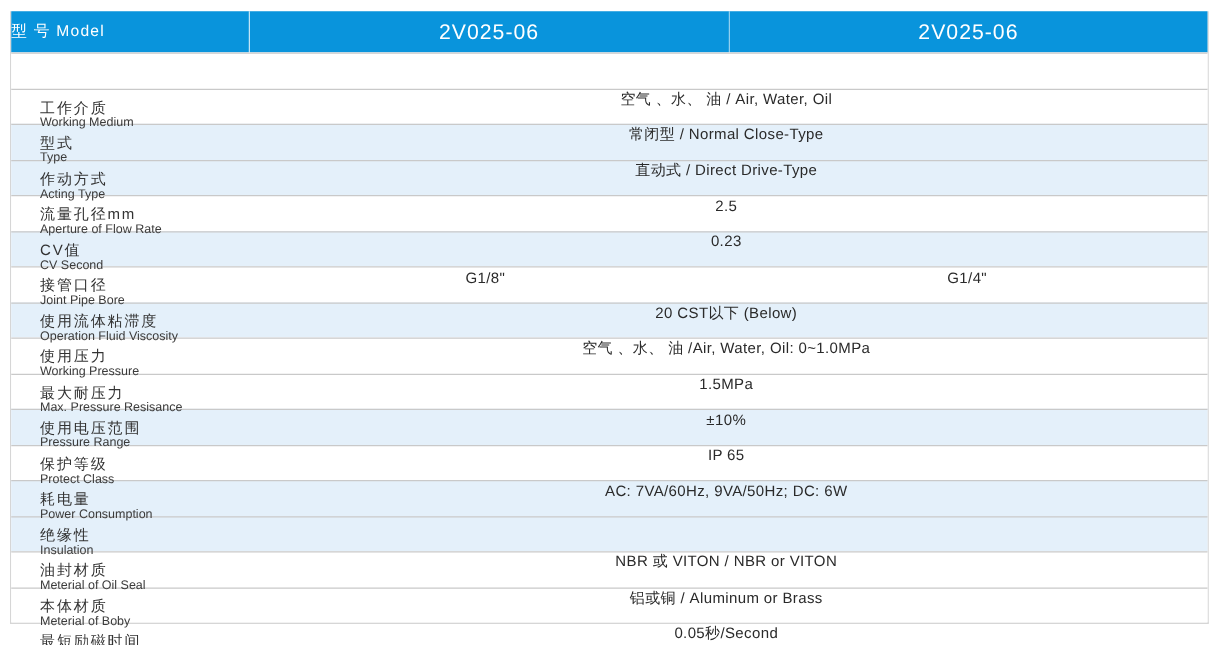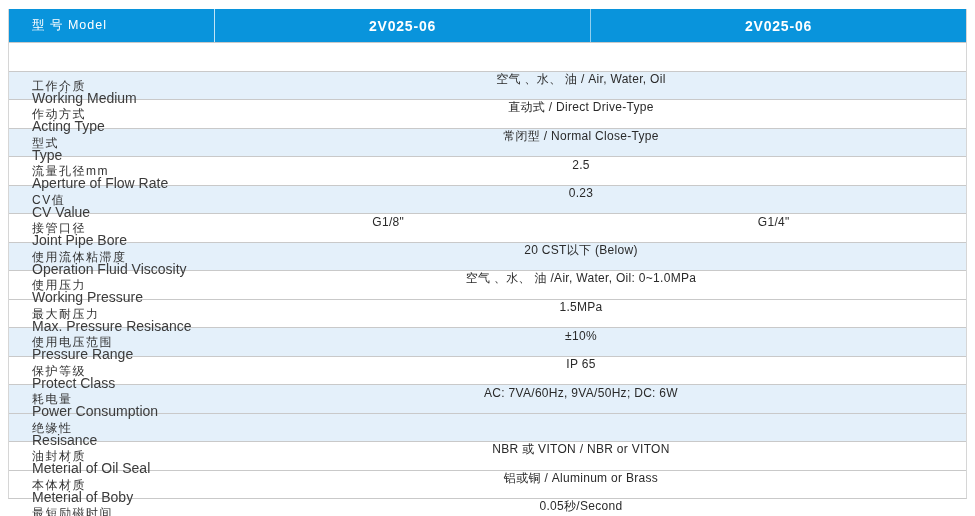--- a/index.html
+++ b/index.html
@@ -21,42 +21,40 @@
     border-bottom: 1px solid #c9c9c9;
     box-sizing: border-box;
   }
   .hdr-row {
     display: flex;
     height: 33px;
     background: #0994dc;
     color: #ffffff;
   }
   .hdr-label {
-    width: 206px;
+    width: 191px;
     flex: none;
     display: flex;
     align-items: center;
-    padding-left: 23px;
     box-sizing: border-box;
     border-right: 1px solid rgba(255,255,255,0.75);
     font-size: 12.5px;
     letter-spacing: 1px;
   }
   .hdr-vals {
     flex: 1;
     display: flex;
   }
   .hdr-col {
     flex: 1;
     display: flex;
     align-items: center;
     justify-content: center;
-    font-size: 14px;
+    font-size: 17px;
     letter-spacing: 0.8px;
-    font-weight: bold;
   }
   .hdr-col.first {
     border-right: 1px solid rgba(255,255,255,0.55);
   }
   .row {
     display: flex;
     height: 27.5px;
     background: #ffffff;
     border-top: 1px solid #c9c9c9;
   }
@@ -74,21 +72,21 @@
     margin-top: 48px;
   }
   .zh {
     font-size: 12px;
     line-height: 14px;
     letter-spacing: 1.5px;
     color: #333333;
     white-space: nowrap;
   }
   .en {
-    font-size: 14px;
+    font-size: 10px;
     line-height: 11px;
     color: #3b3b3b;
     white-space: nowrap;
   }
   .value-cell {
     flex: 1;
     display: flex;
     align-items: center;
     justify-content: center;
     font-size: 12px;
@@ -120,48 +118,48 @@
   </div>
 
   <div class="row">
     <div class="label-cell">
       <div class="zh">工作介质</div>
       <div class="en">Working Medium</div>
     </div>
     <div class="value-cell">空气 、水、 油 / Air, Water, Oil</div>
   </div>
 
+  <div class="row">
+    <div class="label-cell">
+      <div class="zh">型式</div>
+      <div class="en">Type</div>
+    </div>
+    <div class="value-cell">常闭型 / Normal Close-Type</div>
+  </div>
+
   <div class="row alt">
     <div class="label-cell">
       <div class="zh">作动方式</div>
       <div class="en">Acting Type</div>
     </div>
     <div class="value-cell">直动式 / Direct Drive-Type</div>
   </div>
 
-  <div class="row">
-    <div class="label-cell">
-      <div class="zh">型式</div>
-      <div class="en">Type</div>
-    </div>
-    <div class="value-cell">常闭型 / Normal Close-Type</div>
-  </div>
-
   <div class="row alt">
     <div class="label-cell">
       <div class="zh">流量孔径mm</div>
       <div class="en">Aperture of Flow Rate</div>
     </div>
     <div class="value-cell">2.5</div>
   </div>
 
   <div class="row">
     <div class="label-cell">
       <div class="zh">CV值</div>
-      <div class="en">CV Value</div>
+      <div class="en">CV Second</div>
     </div>
     <div class="value-cell">0.23</div>
   </div>
 
   <div class="row alt">
     <div class="label-cell">
       <div class="zh">接管口径</div>
       <div class="en">Joint Pipe Bore</div>
     </div>
     <div class="value-cell split">
@@ -215,21 +213,21 @@
     <div class="label-cell">
       <div class="zh">耗电量</div>
       <div class="en">Power Consumption</div>
     </div>
     <div class="value-cell">AC: 7VA/60Hz, 9VA/50Hz; DC: 6W</div>
   </div>
 
   <div class="row alt">
     <div class="label-cell">
       <div class="zh">绝缘性</div>
-      <div class="en">Resisance</div>
+      <div class="en">Insulation</div>
     </div>
   </div>
 
   <div class="row alt">
     <div class="label-cell">
       <div class="zh">油封材质</div>
       <div class="en">Meterial of Oil Seal</div>
     </div>
     <div class="value-cell">NBR 或 VITON / NBR or VITON</div>
   </div>

